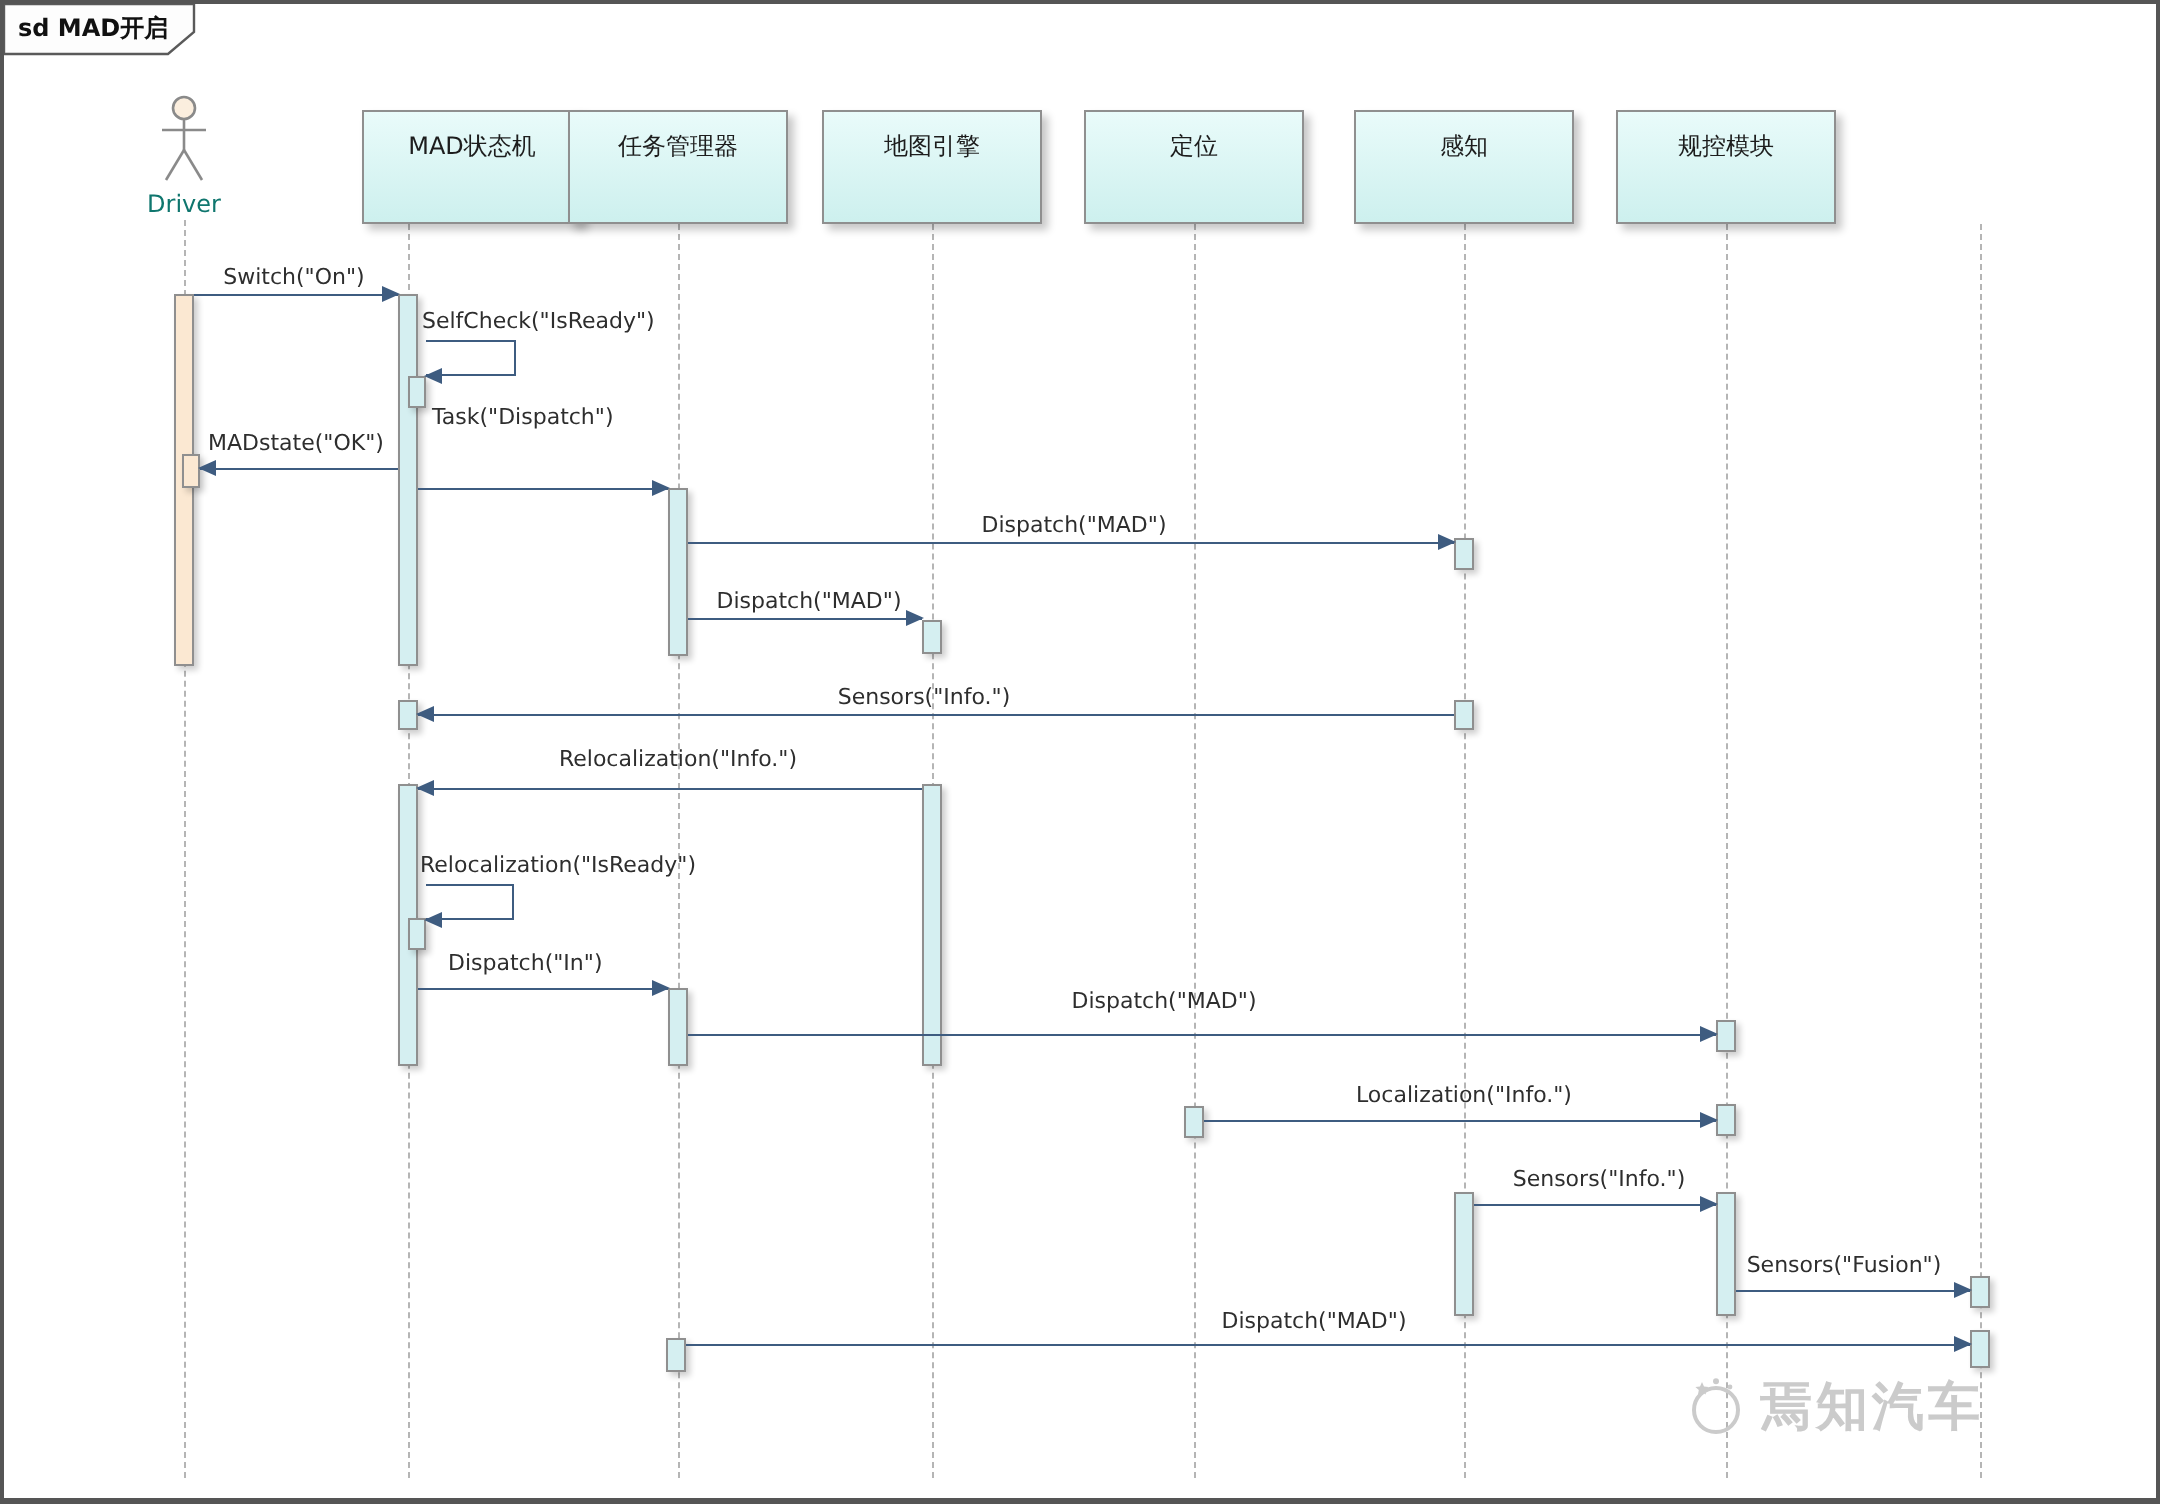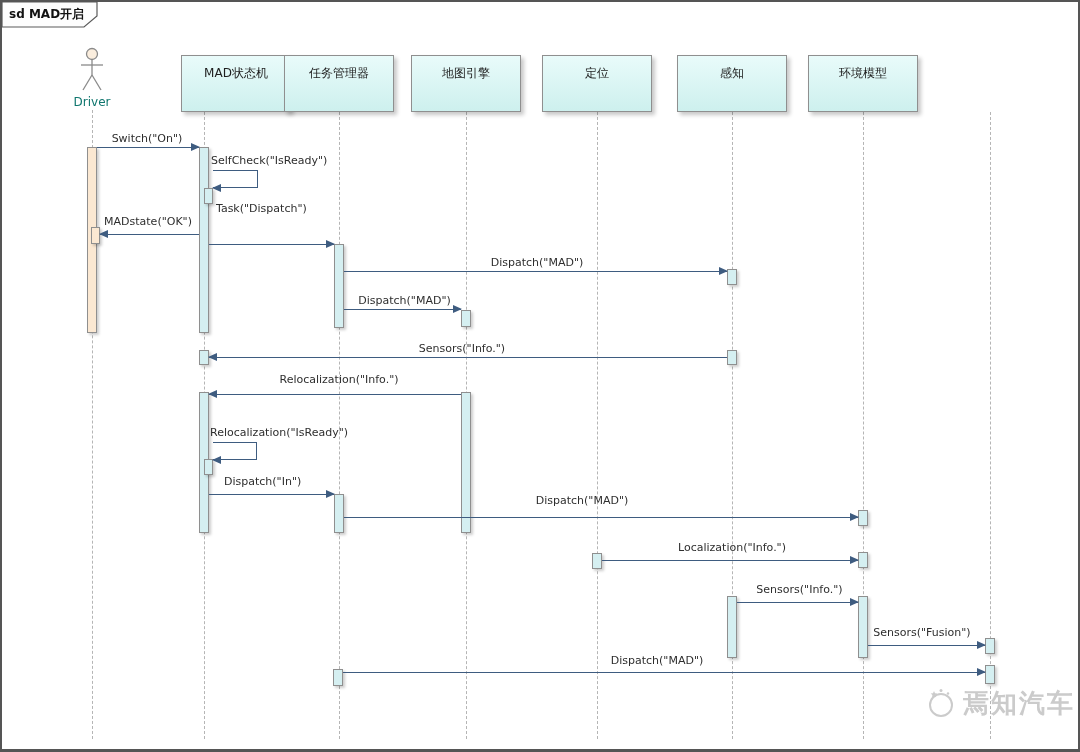--- a/index.html
+++ b/index.html
@@ -62,21 +62,21 @@
   <div class="dash" style="left:595px;top:110px;height:627px;"></div>
   <div class="dash" style="left:730px;top:110px;height:627px;"></div>
   <div class="dash" style="left:861px;top:110px;height:627px;"></div>
   <div class="dash" style="left:988px;top:110px;height:627px;"></div>
 
   <div class="llhead" style="left:147px;top:53px;margin-left:32px;"><span>MAD状态机</span></div>
   <div class="llhead" style="left:409px;top:53px;"><span>地图引擎</span></div>
   <div class="llhead" style="left:282px;top:53px;"><span>任务管理器</span></div>
   <div class="llhead" style="left:675px;top:53px;"><span>感知</span></div>
   <div class="llhead" style="left:540px;top:53px;"><span>定位</span></div>
-  <div class="llhead" style="left:806px;top:53px;"><span>环境模型</span></div>
+  <div class="llhead" style="left:806px;top:53px;"><span>规控模块</span></div>
 
   <div class="act orange" style="left:85px;top:145px;height:186px;"></div>
   <div class="act orange" style="left:89px;top:225px;width:9px;height:17px;"></div>
 
   <div class="act" style="left:197px;top:145px;height:186px;"></div>
   <div class="act" style="left:202px;top:186px;width:9px;height:16px;"></div>
   <div class="act" style="left:197px;top:348px;height:15px;"></div>
   <div class="act" style="left:197px;top:390px;height:141px;"></div>
   <div class="act" style="left:202px;top:457px;width:9px;height:16px;"></div>
 
@@ -168,21 +168,21 @@
   <div class="mlabel" style="left:845px;top:624px;width:150px;">Sensors("Fusion")</div>
   <div class="msg" style="left:866px;top:643px;width:117px;">
       <span class="arr-r"></span>
     </div>
 
   <div class="mlabel" style="left:555px;top:652px;width:200px;">Dispatch("MAD")</div>
   <div class="msg" style="left:341px;top:670px;width:642px;">
       <span class="arr-r"></span>
     </div>
 
-  <div class="wm" style="left:923px;top:684px;">
+  <div class="wm" style="left:840px;top:684px;">
     <svg width="32" height="32" viewBox="0 0 32 32">
       <circle cx="16" cy="17" r="11" fill="none" stroke="#cbcbcb" stroke-width="2"></circle>
       <path d="M9 3 L10 5.2 L12.3 5.5 L10.6 7 L11 9.3 L9 8.1 L7 9.3 L7.4 7 L5.7 5.5 L8 5.2 Z" fill="#cbcbcb"></path>
       <circle cx="16" cy="2.6" r="1.5" fill="#cbcbcb"></circle>
       <circle cx="23" cy="5.5" r="1.2" fill="#cbcbcb"></circle>
     </svg>
     <span class="wm-text">焉知汽车</span>
   </div>
 
 </div>

